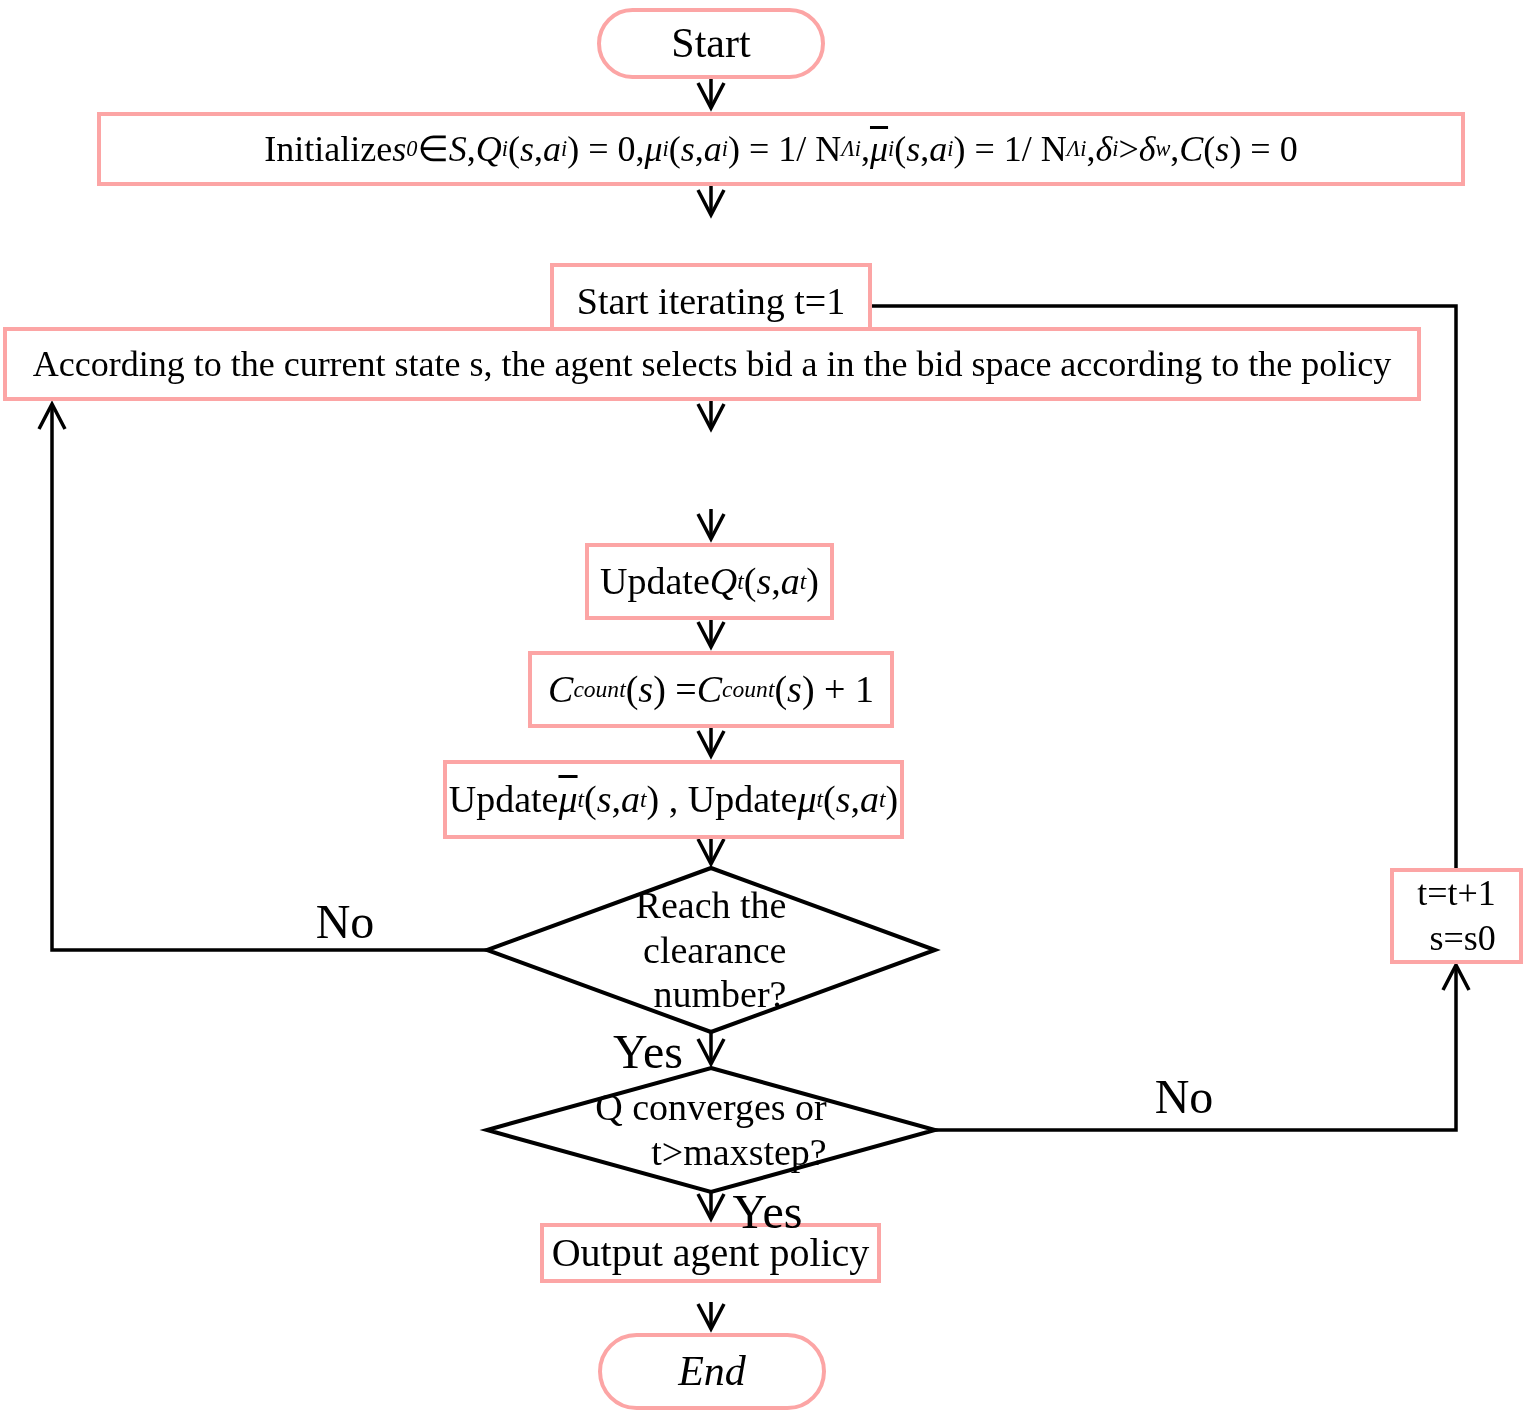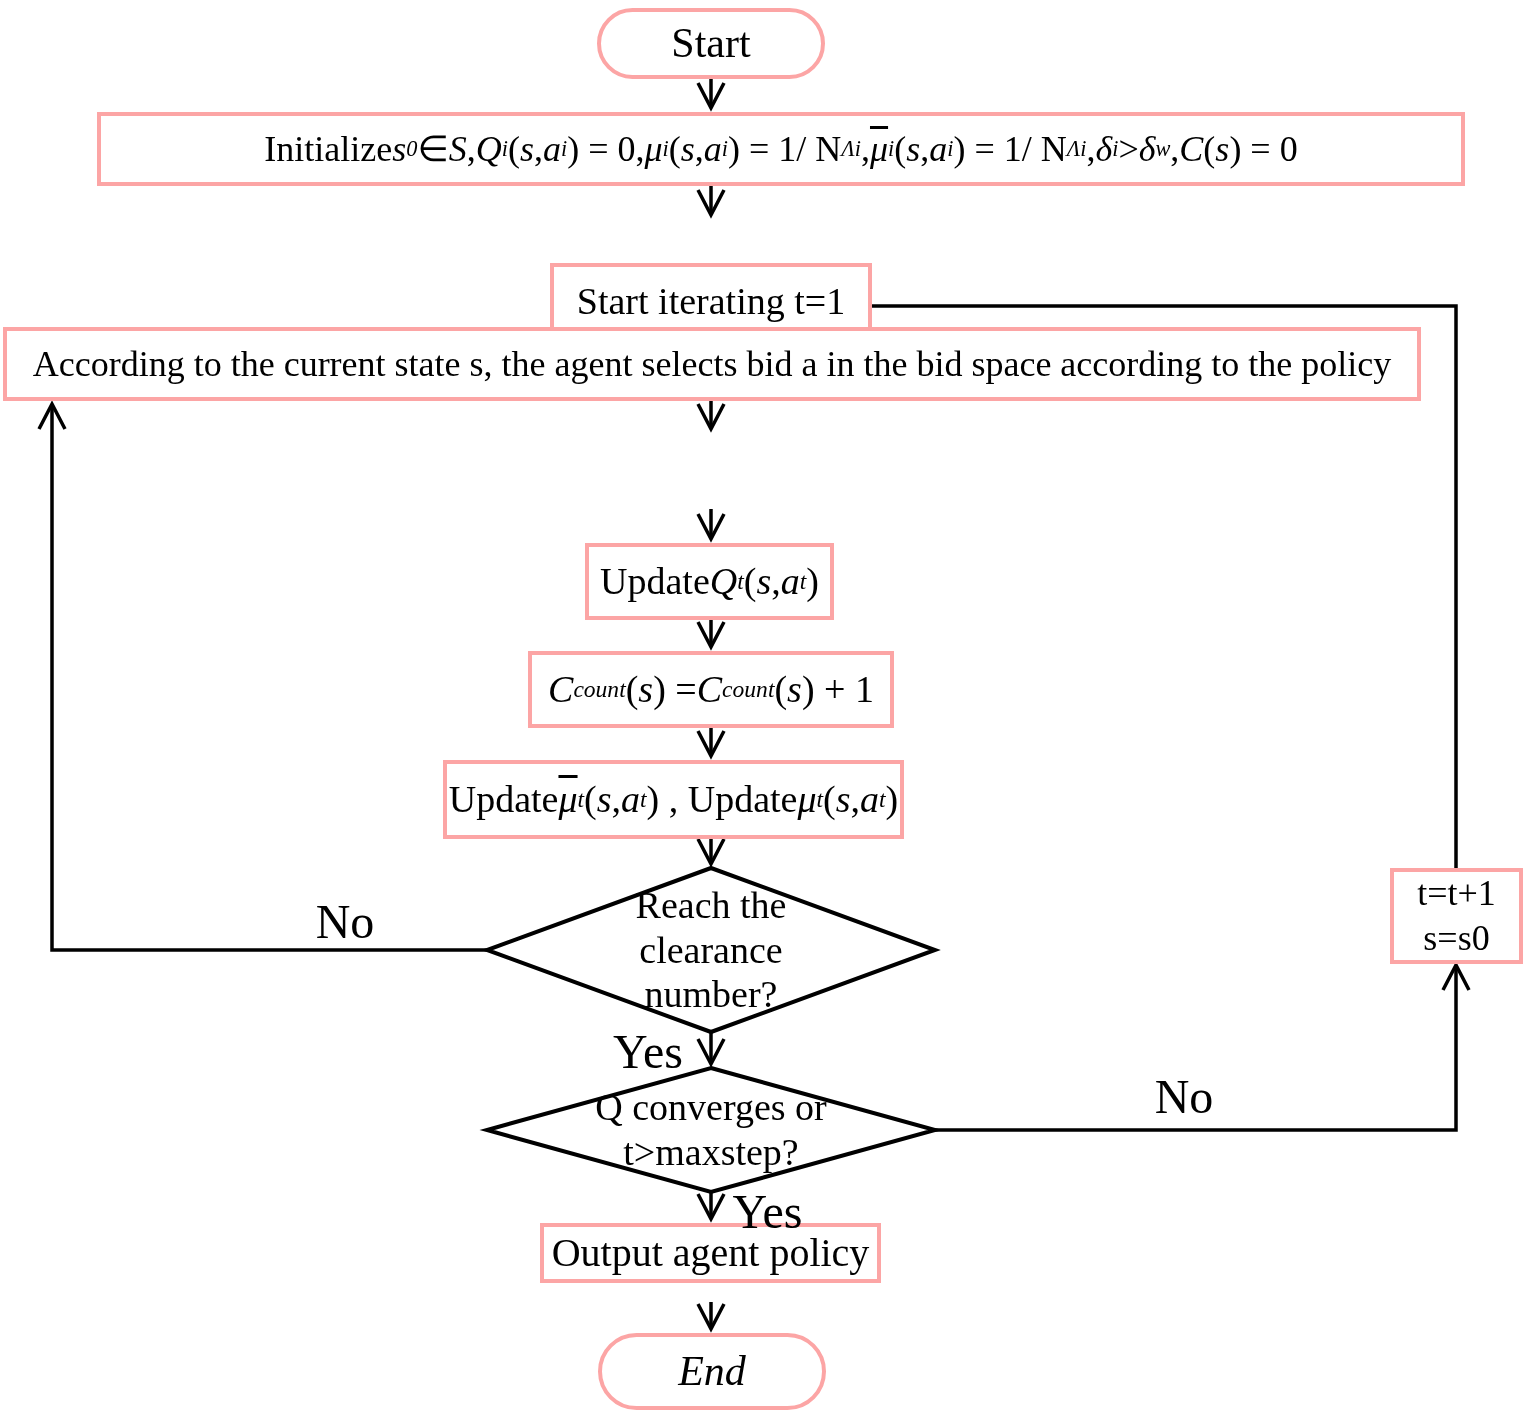--- a/index.html
+++ b/index.html
@@ -8,21 +8,21 @@
     font-family:"Liberation Serif", serif; color:#000000; overflow:hidden;
   }
   .edges { position:absolute; left:0; top:0; width:1529px; height:1413px; }
   .node {
     position:absolute; box-sizing:border-box; border:4px solid #fca5a5; background:#fff;
     display:flex; align-items:center; justify-content:center; text-align:center;
     font-size:38px; line-height:1.18; white-space:nowrap;
   }
   .stadium { border-radius:40px; font-size:42px; }
   .noborder { border:none; background:transparent; }
-  .multiline { white-space:pre-line; }
+  .multiline { white-space:pre-line;text-align:right; }
   .elabel { position:absolute; font-size:48px; line-height:1; text-align:center; }
   .seg-n { font-style:normal; }
   .seg-i { font-style:italic; }
   .seg-io { font-style:italic; text-decoration:overline; }
   .seg-sub { font-style:italic; vertical-align:sub; font-size:0.62em; }
   .seg-sup { font-style:italic; vertical-align:super; font-size:0.62em; }
 </style>
 </head>
 <body>
 

